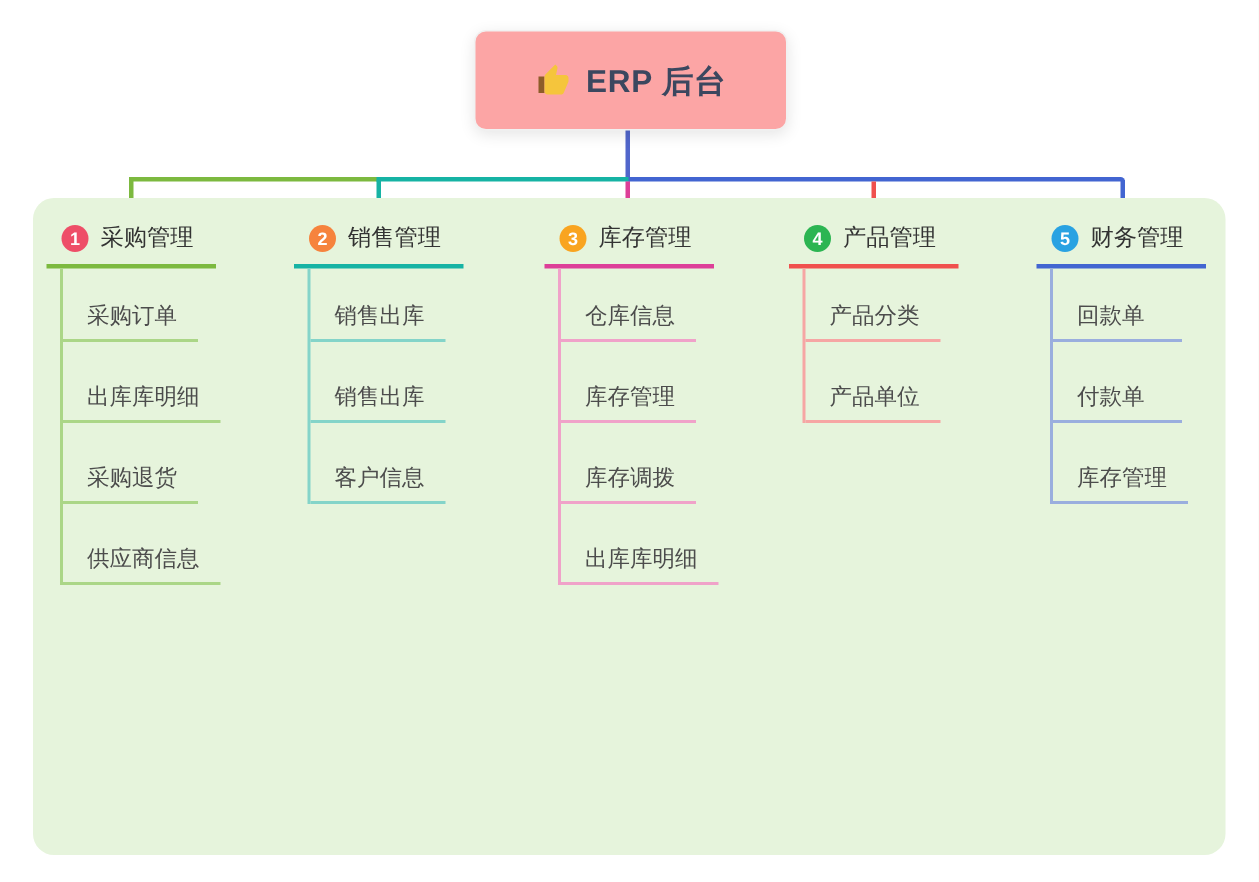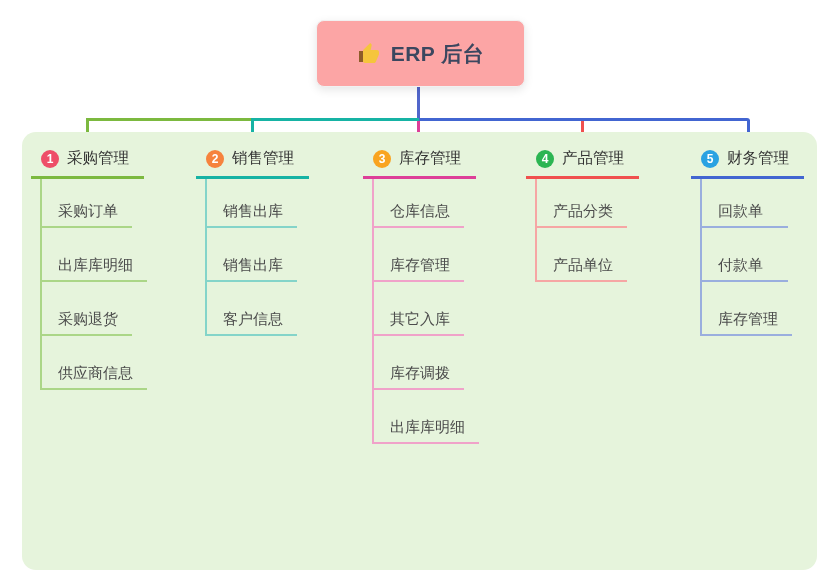--- a/index.html
+++ b/index.html
@@ -112,21 +112,20 @@
         </div>
   </div>
       <div class="branch" style="--strong: #dd3f98; --light: #f0a2c9;">
     <div class="branch-header">
       <span class="badge" style="background: rgb(249, 164, 32);">3</span>
       <span class="branch-label">库存管理</span>
     </div>
     <div class="branch-children">
           <div class="child">仓库信息</div>
           <div class="child">库存管理</div>
-          <div class="child">其它入库</div>
           <div class="child">库存调拨</div>
           <div class="child">出库库明细</div>
         </div>
   </div>
       <div class="branch" style="--strong: #f0504e; --light: #f6a6a4;">
     <div class="branch-header">
       <span class="badge" style="background: rgb(44, 181, 82);">4</span>
       <span class="branch-label">产品管理</span>
     </div>
     <div class="branch-children">

